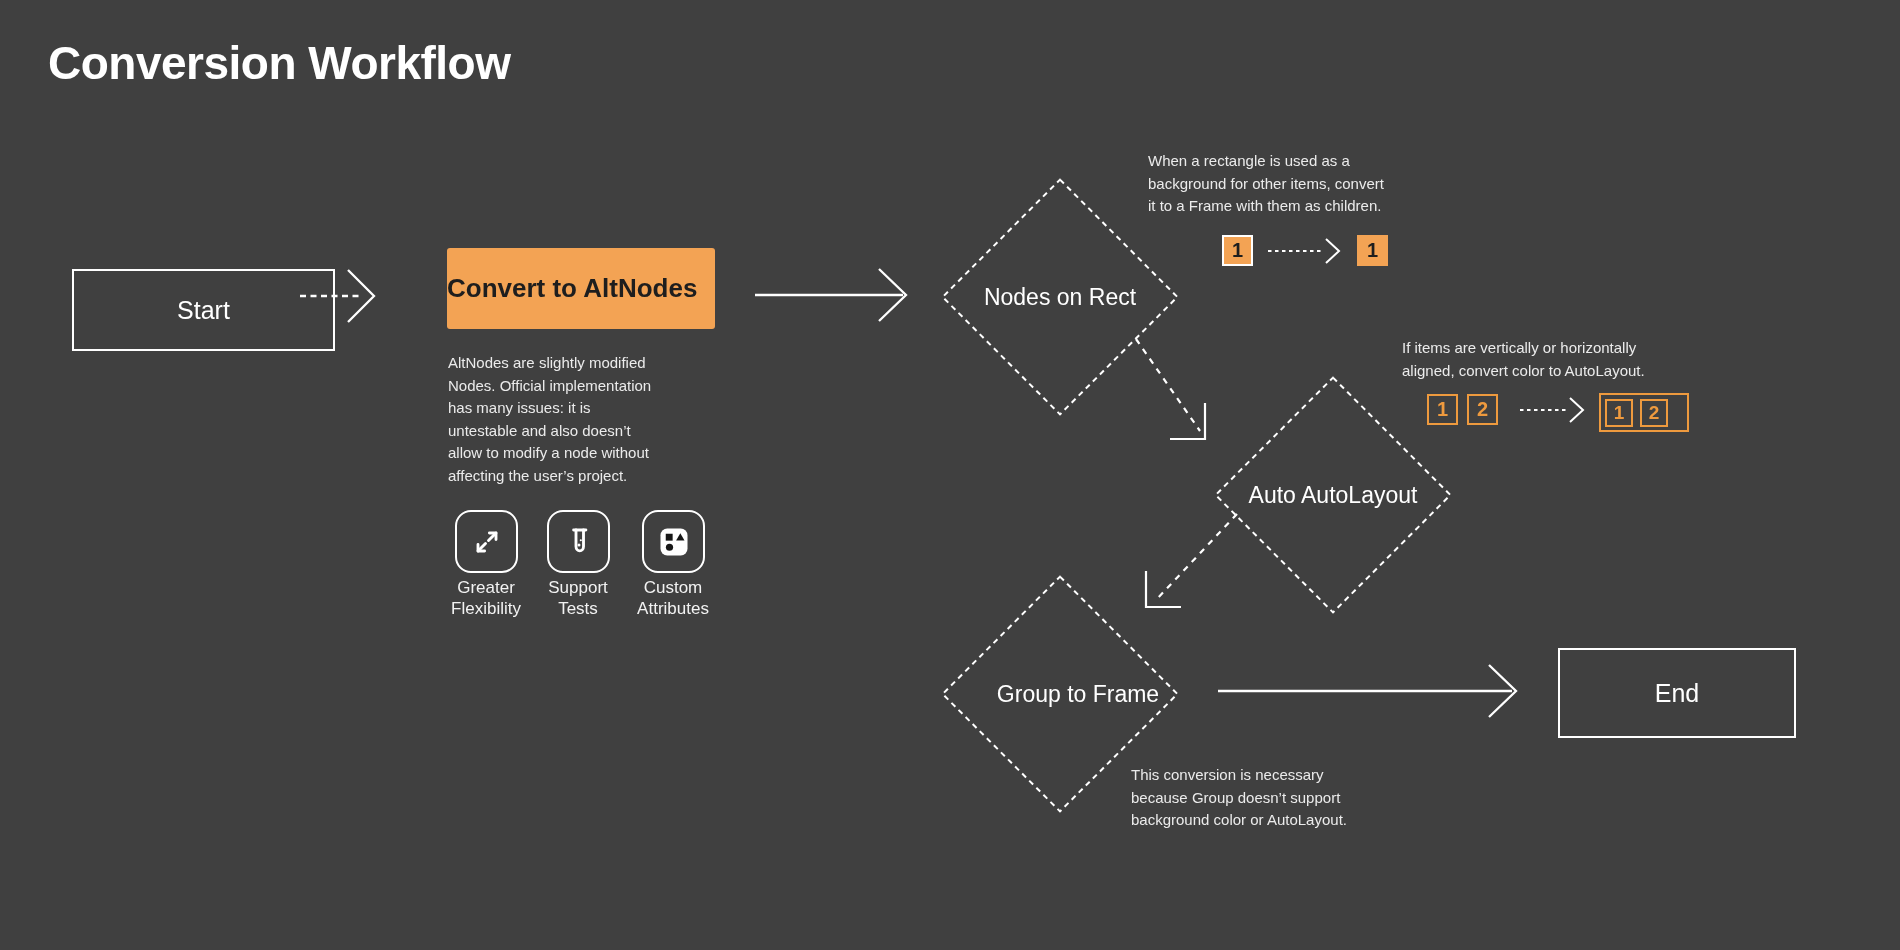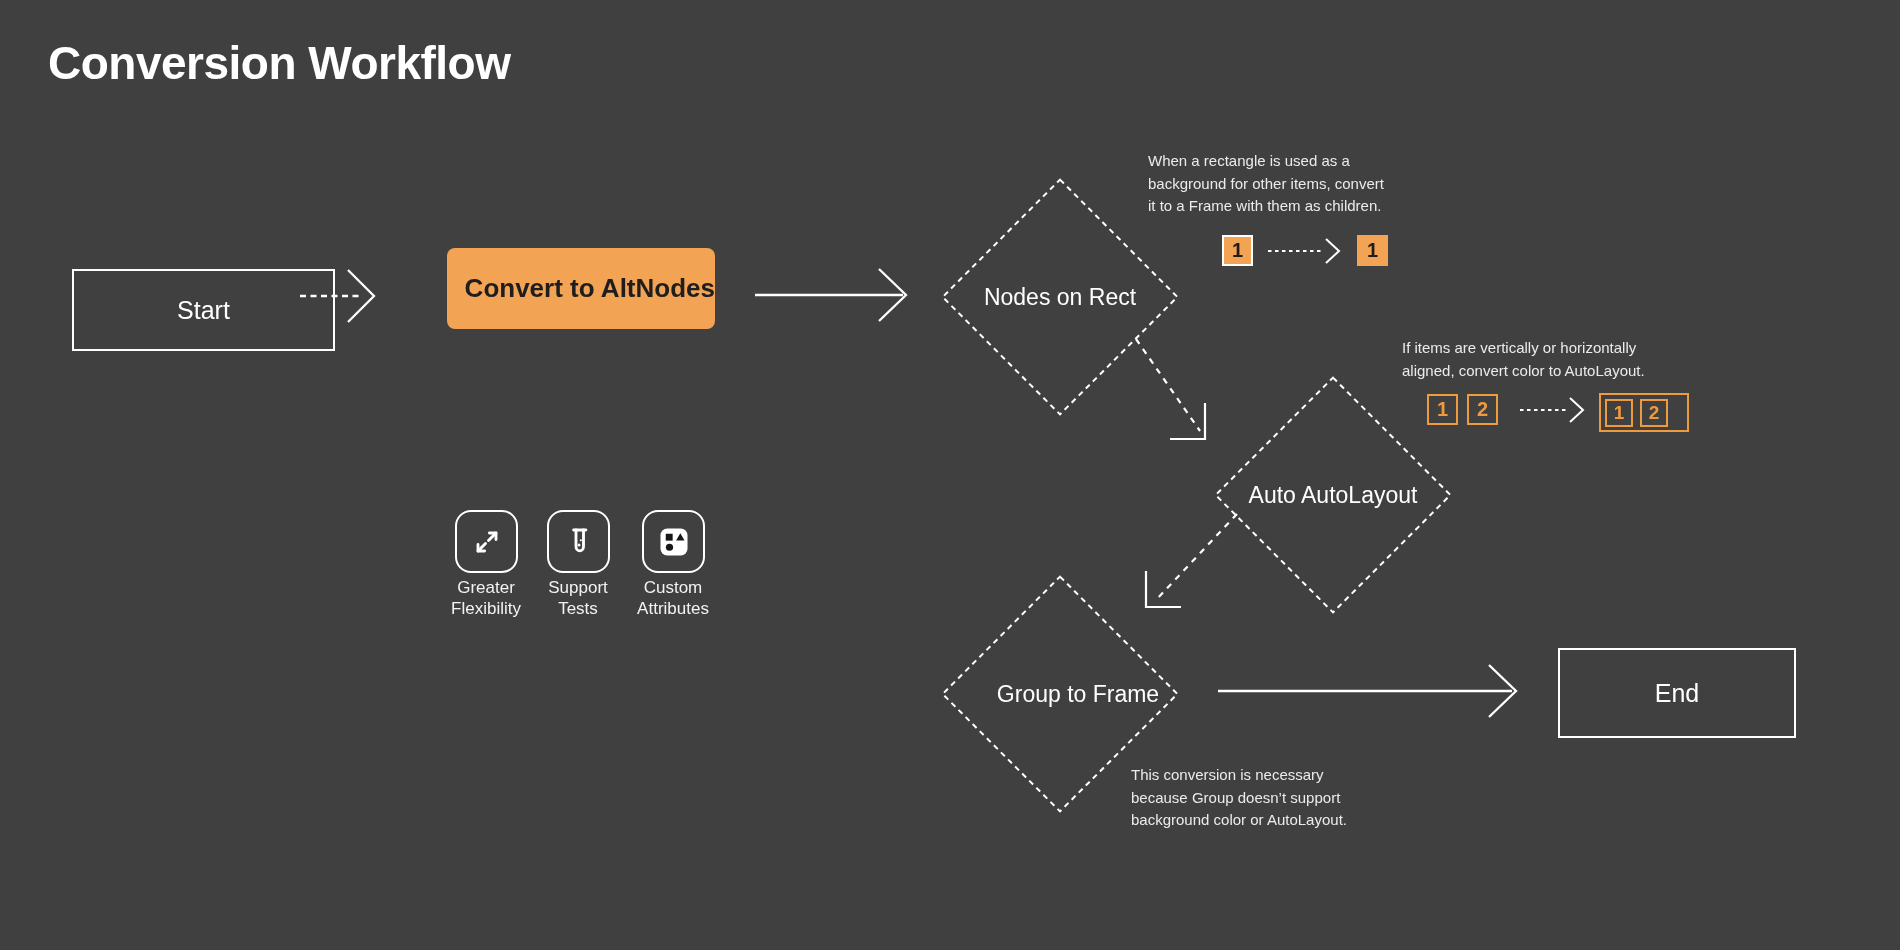--- a/index.html
+++ b/index.html
@@ -11,22 +11,22 @@
   .page-title{
     position:absolute;left:48px;top:36px;margin:0;
     font-size:46px;font-weight:700;letter-spacing:-0.5px;color:#fff;
   }
   .rectnode{
     position:absolute;border:2px solid #fff;background:transparent;
     display:flex;align-items:center;justify-content:center;
     font-size:25px;color:#fff;box-sizing:border-box;
   }
   .fillnode{
-    position:absolute;background:#F3A354;border-radius:8px;
-    display:flex;align-items:center;justify-content:flex-end;
+    position:absolute;background:#F3A354;border-radius:3px;
+    display:flex;align-items:center;justify-content:flex-start;
     font-size:26px;font-weight:600;color:#1E1E1E;box-sizing:border-box;
   }
   .diamond-label{
     position:absolute;width:220px;text-align:center;
     font-size:23px;color:#fff;line-height:29px;
   }
   .note{
     position:absolute;font-size:15px;line-height:22.5px;color:#EBEBEB;
     white-space:pre-line;
   }
@@ -114,20 +114,26 @@
   <h1 class="page-title">Conversion Workflow</h1>
 
   <div class="rectnode" style="left:44px;top:269px;width:263px;height:82px;margin-left:28px;">
     <span>Start</span>
   </div>
 
   <div class="fillnode" style="left:447px;top:248px;width:268px;height:81px;">
     <span>Convert to AltNodes</span>
   </div>
 
+  <div class="note" style="left:448px;top:352px;width:300px;">AltNodes are slightly modified
+Nodes. Official implementation
+has many issues: it is
+untestable and also doesn’t
+allow to modify a node without
+affecting the user’s project.</div>
 
   <div class="feature-tile" style="left:455px;top:510px;">
     <svg width="36" height="36" viewBox="0 0 24 24" stroke="#fff" stroke-width="1.9" fill="none" stroke-linecap="round" stroke-linejoin="round">
       <path d="M13.6 6 H18 V10.4"></path>
       <path d="M18 6 L13 11"></path>
       <path d="M10.4 18 H6 V13.6"></path>
       <path d="M6 18 L11 13"></path>
     </svg>
   </div>
   <div class="feature-tile" style="left:547px;top:510px;">

